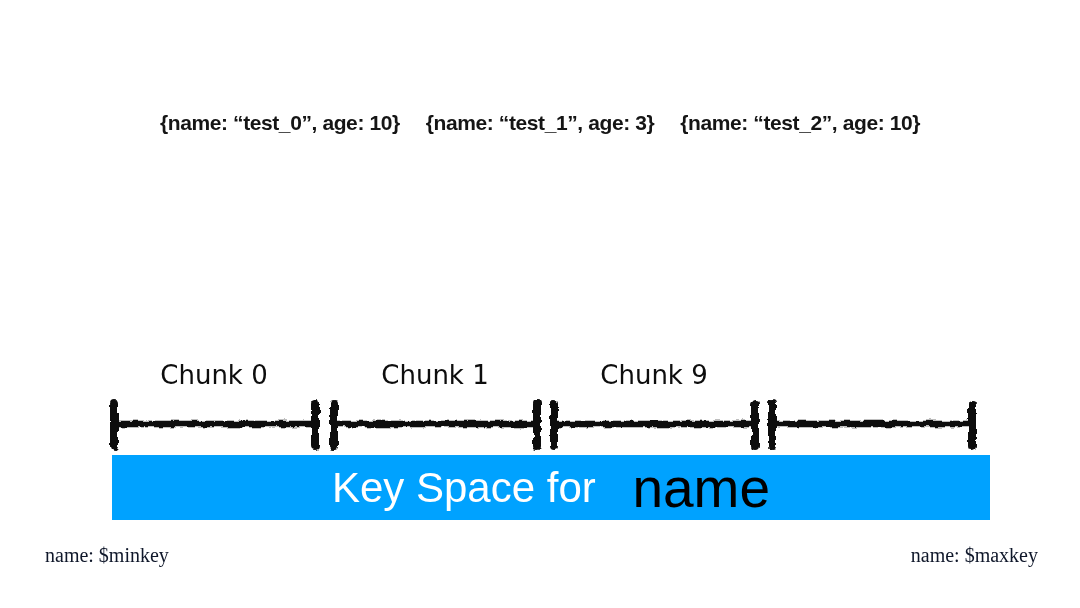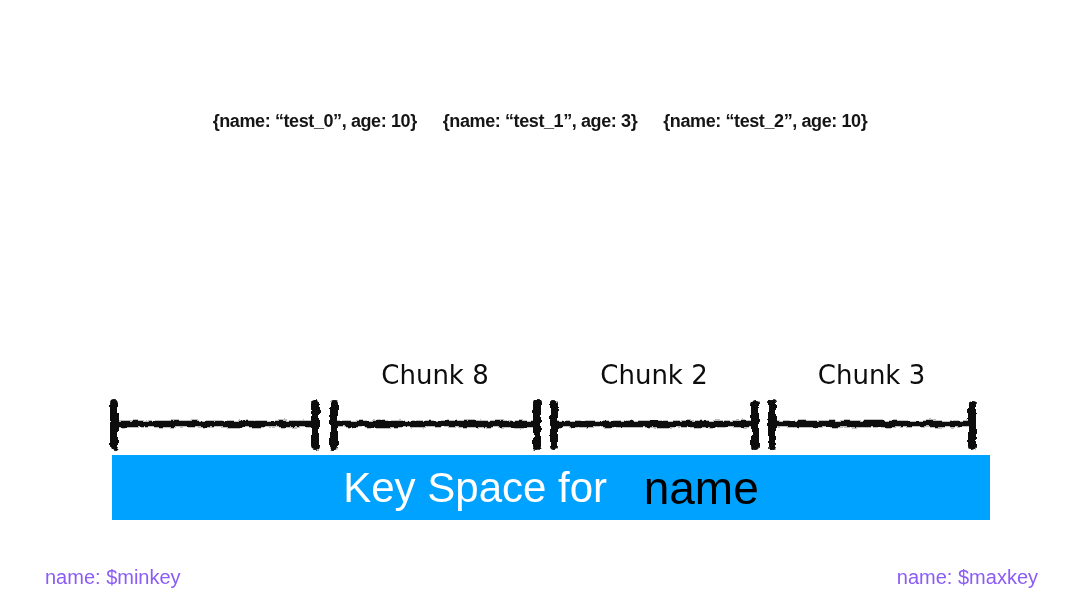--- a/index.html
+++ b/index.html
@@ -22,21 +22,21 @@
     top: 111px;
     left: 0;
     width: 1080px;
     display: flex;
     justify-content: center;
     gap: 26px;
   }
   .doc-item {
     font-family: "Liberation Sans", sans-serif;
     font-weight: bold;
-    font-size: 18px;
+    font-size: 21px;
     letter-spacing: -0.4px;
     color: #151515;
     white-space: nowrap;
   }
 
   
   .chunk-label {
     position: absolute;
     top: 360px;
     height: 34px;
@@ -80,51 +80,50 @@
     white-space: pre;
     gap: 25px;
   }
   .keyspace-banner .prefix {
     font-family: "Liberation Sans", sans-serif;
     font-size: 42px;
     color: #ffffff;
   }
   .keyspace-banner .field {
     font-family: "Liberation Sans", sans-serif;
-    font-size: 46px;
+    font-size: 55px;
     color: #000000;
   }
 
   
   .range-label {
     position: absolute;
     top: 544px;
-    font-family: Liberation Sans, sans-serif;
+    font-family: Liberation Serif, serif;
     font-size: 20px;
-    color: #8b5cf6;
+    color: #0f172a;
     white-space: nowrap;
-    margin-top: 22px;
   }
   .range-label.min { left: 45px; }
   .range-label.max { right: 42px; text-align: center; }
 </style>
 </head>
 <body>
 
 <div class="canvas">
 
   <div class="doc-row">
     <span class="doc-item">{name: “test_0”, age: 10}</span>
     <span class="doc-item">{name: “test_1”, age: 3}</span>
     <span class="doc-item">{name: “test_2”, age: 10}</span>
   </div>
 
-  <div class="chunk-label c1">Chunk 8</div>
-  <div class="chunk-label c2">Chunk 2</div>
-  <div class="chunk-label c3">Chunk 3</div>
+  <div class="chunk-label c0">Chunk 0</div>
+  <div class="chunk-label c1">Chunk 1</div>
+  <div class="chunk-label c2">Chunk 9</div>
 
   <svg class="segments-svg" viewBox="0 0 1080 56" aria-hidden="true">
     <defs>
       <filter id="rough" x="-5%" y="-30%" width="110%" height="160%">
         <feTurbulence type="fractalNoise" baseFrequency="0.12" numOctaves="3" seed="7" result="noise"></feTurbulence>
         <feDisplacementMap in="SourceGraphic" in2="noise" scale="5" xChannelSelector="R" yChannelSelector="G"></feDisplacementMap>
       </filter>
     </defs>
     <g filter="url(#rough)">
       <g>

